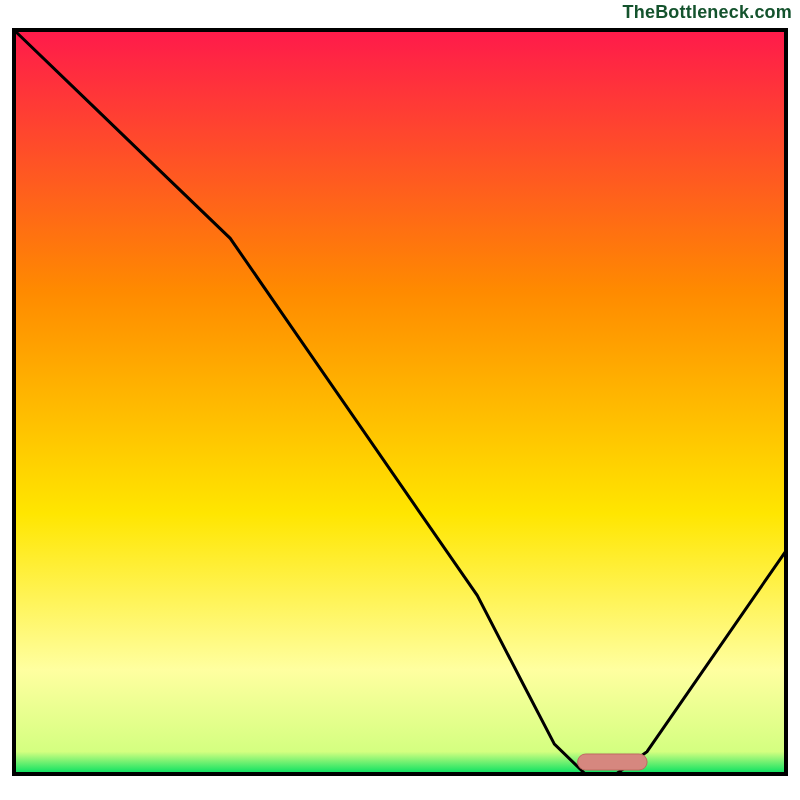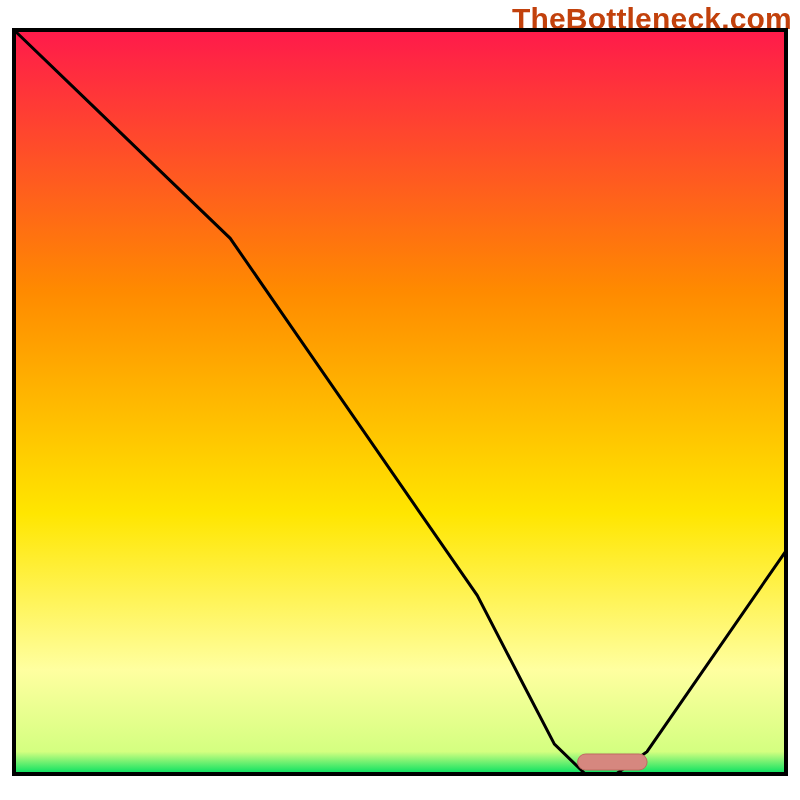--- a/index.html
+++ b/index.html
@@ -12,23 +12,23 @@
   }
   .container {
     position: relative;
     width: 800px;
     height: 800px;
   }
   .watermark {
     position: absolute;
     top: 2px;
     right: 8px;
-    font-size: 30px;
+    font-size: 18px;
     font-weight: 600;
-    color: #c2410c;
+    color: #14532d;
     letter-spacing: 0.2px;
   }
   svg.chart {
     position: absolute;
     top: 0;
     left: 0;
     width: 800px;
     height: 800px;
   }
 </style>

